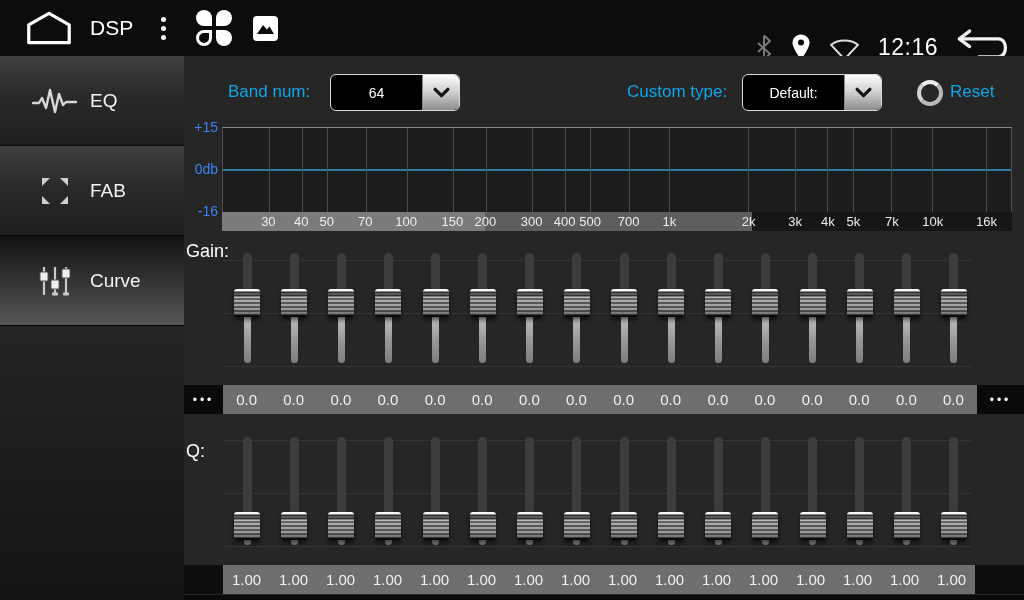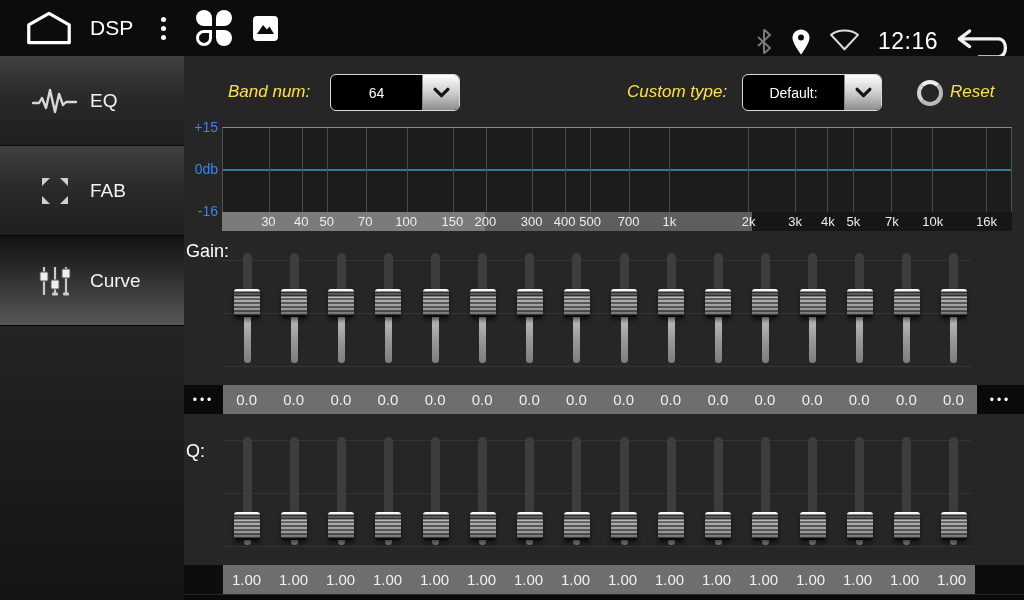--- a/index.html
+++ b/index.html
@@ -14,38 +14,38 @@
   .home{margin-left:26px;}
   .kebab{margin-left:22px;display:flex;flex-direction:column;gap:4px;padding:6px;}
   .kebab i{width:5px;height:5px;border-radius:50%;background:#fff;}
   .clover{margin-left:24px;position:relative;width:36px;height:36px;}
   .clover i{position:absolute;width:16px;height:16px;background:#fff;}
   .clover .tl{left:0;top:0;border-radius:50% 50% 0 50%;}
   .clover .tr{right:0;top:0;border-radius:50% 50% 50% 0;}
   .clover .br{right:0;bottom:0;border-radius:0 50% 50% 50%;}
   .clover .bl{left:0;bottom:0;background:transparent;border:3px solid #fff;width:10px;height:10px;border-radius:50% 0 50% 50%;}
   .gallery{margin-left:20px;}
-  .tb-right{margin-left:auto;display:flex;align-items:flex-start;margin-right:14px;margin-top:32px;}
+  .tb-right{margin-left:auto;display:flex;align-items:flex-end;margin-right:14px;margin-top:32px;}
   .tb-right>*{margin-left:18px;}
   .time{color:#fff;font-size:23px;letter-spacing:.5px;}
 
   
   .sidebar{position:absolute;left:0;top:56px;width:184px;height:544px;background:#7f1d1d;}
   .side-item{height:89px;border-bottom:1px solid #060606;display:flex;align-items:center;
     background:linear-gradient(180deg,#404040 0%,#2a2a2a 45%,#1e1e1e 100%);cursor:pointer;}
   .side-item.active{background:linear-gradient(180deg,#121212 0%,#2f2f2f 45%,#575757 100%);}
   .side-item .icn{width:46px;margin-left:32px;display:flex;justify-content:center;}
   .side-item .lbl{color:#f2f2f2;font-size:19px;margin-left:12px;}
   .side-rest{height:274px;background:linear-gradient(180deg,#242424,#141414);}
 
   
   .main{position:absolute;left:184px;top:56px;width:840px;height:544px;background:#262626;}
 
   
-  .ctl-label{position:absolute;top:16px;height:40px;line-height:40px;color:#fde047;font-size:17px;font-style:italic;}
+  .ctl-label{position:absolute;top:16px;height:40px;line-height:40px;color:#0ea5e9;font-size:17px;}
   .dropdown{position:absolute;top:18px;height:37px;display:flex;background:#000;
     border:1px solid #d9d9d9;border-radius:6px;overflow:hidden;box-sizing:border-box;cursor:pointer;}
   .dd-value{flex:1;display:flex;align-items:center;justify-content:center;color:#fff;font-size:14px;}
   .dd-btn{width:36px;display:flex;align-items:center;justify-content:center;
     background:linear-gradient(180deg,#fdfdfd 0%,#cfcfcf 50%,#8d8d8d 100%);border-left:1px solid #8a8a8a;}
   .radio{position:absolute;left:733px;top:24px;width:18px;height:18px;border-radius:50%;
     border:4px solid #b9b9b9;border-top-color:#efefef;border-left-color:#d2d2d2;background:transparent;cursor:pointer;}
 
   
   .ylab{position:absolute;width:34px;text-align:right;color:#3b82f6;font-size:14px;height:18px;line-height:18px;}

